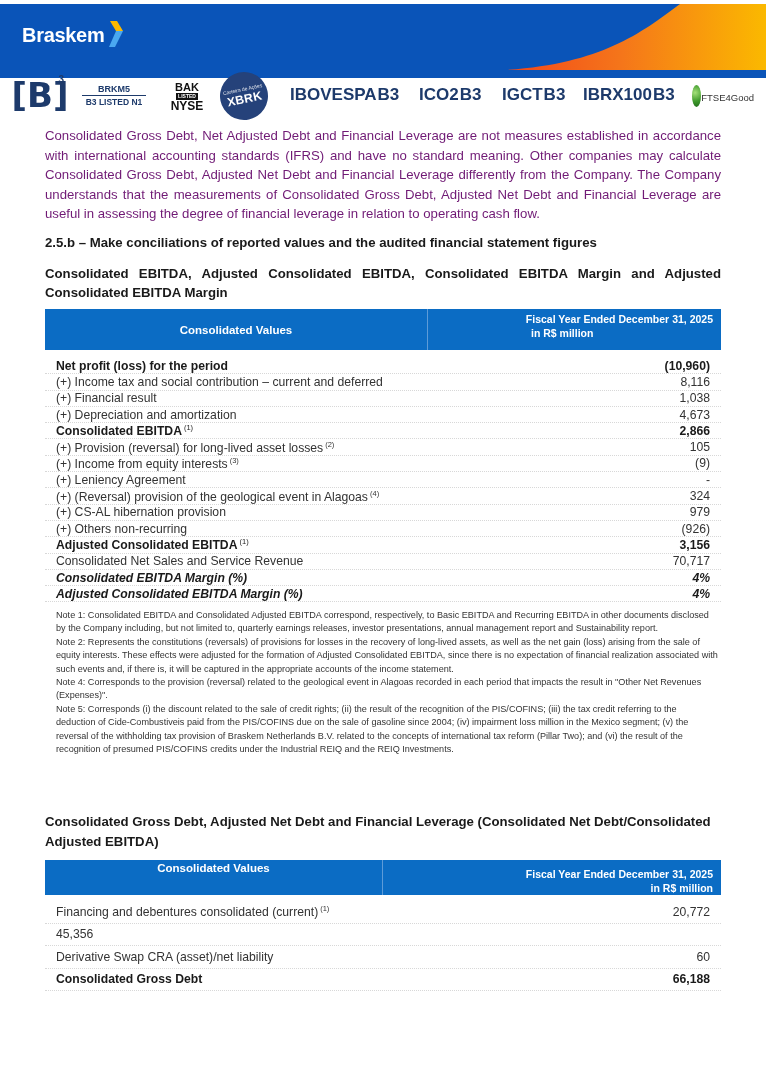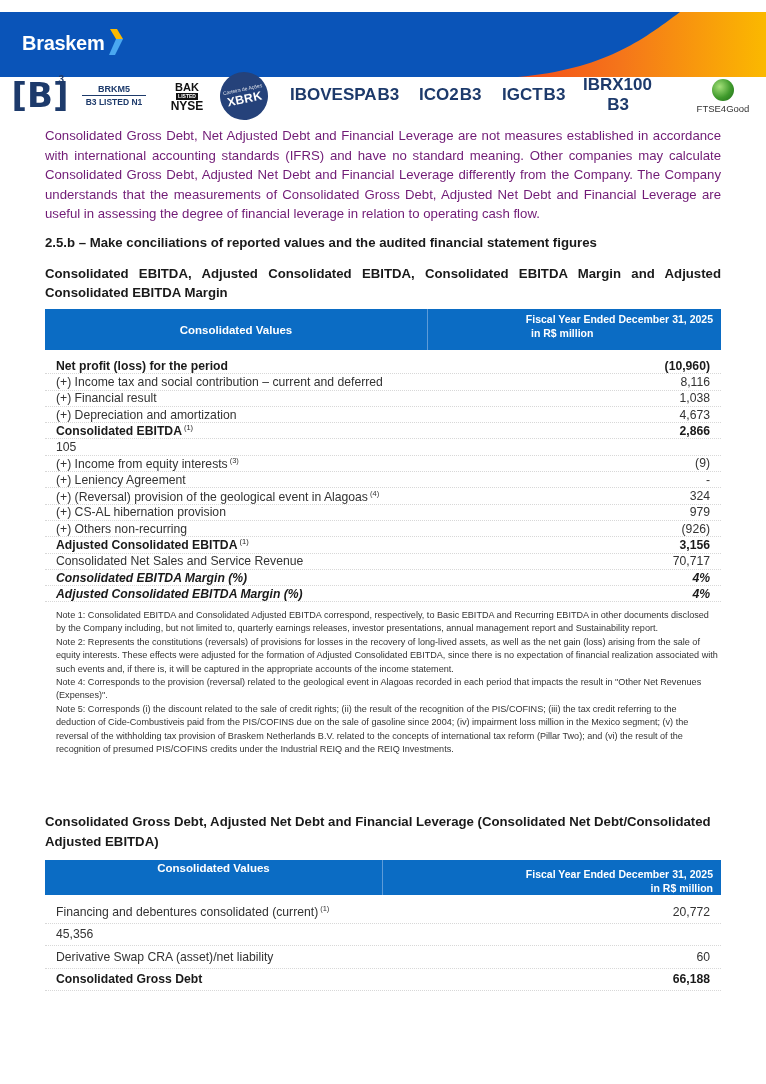--- a/index.html
+++ b/index.html
@@ -1,20 +1,20 @@
 <!DOCTYPE html>
 <html><head>
 <meta charset="utf-8">
 <style>
   * { box-sizing: border-box; margin: 0; padding: 0; }
   html, body { width: 766px; height: 1084px; background: #ffffff; overflow: hidden; }
   body { font-family: "Liberation Sans", "DejaVu Sans", sans-serif; color: #1a1a1a; position: relative; }
 
   
-  .banner { position: absolute; left: 0; top: 12px; width: 766px; height: 65px; background: #0a54b8; overflow: hidden; }
+  .banner { position: absolute; left: 0; top: 4px; width: 766px; height: 74px; background: #0a54b8; overflow: hidden; }
   .banner svg.wave { position: absolute; left: 0; top: 0; }
   .logo { position: absolute; left: 22px; top: 17px; display: flex; align-items: center; }
   .logo-text { color: #fff; font-weight: bold; font-size: 20px; letter-spacing: -0.3px; }
   .logo-mark { margin-left: 4px; }
 
   
   .badges { position: absolute; left: 0; top: 68px; width: 766px; height: 56px; }
   .badge { position: absolute; display: flex; align-items: center; justify-content: center; }
   .b3 { left: 18px; top: 8px; width: 44px; height: 38px; color: #1d3a6b; }
   .b3 .bracket { font-size: 34px; font-weight: bold; line-height: 34px; font-family: "DejaVu Sans", sans-serif; }
@@ -29,22 +29,22 @@
   .xbrk { left: 219px; top: 2px; width: 50px; height: 52px; }
   .xbrk .disc { width: 48px; height: 48px; border-radius: 50%; background: #25427a; color: #fff; display: flex; flex-direction: column; align-items: center; justify-content: center; transform: rotate(-12deg); }
   .xbrk .small { font-size: 5px; opacity: 0.85; }
   .xbrk .big { font-size: 12px; font-weight: bold; letter-spacing: 0.3px; }
   .idx { top: 16px; height: 22px; font-size: 17px; color: #1d3a6b; white-space: nowrap; }
   .idx .strong { font-weight: bold; }
   .idx .light { font-weight: bold; margin-left: 1px; }
   .ibov { left: 290px; }
   .ico2 { left: 419px; }
   .igct { left: 502px; }
-  .ibrx { left: 583px; flex-direction: column; }
-  .ftse { left: 692px; top: 6px; width: 62px; height: 44px; flex-direction: column; }
+  .ibrx { left: 583px; }
+  .ftse { left: 692px; top: 6px; width: 62px; height: 44px; flex-direction: row; }
   .ftse .globe { width: 22px; height: 22px; border-radius: 50%; background: radial-gradient(circle at 35% 35%, #a4e07a, #3f9a2c 55%, #1f6a1a); }
   .ftse .label { font-size: 9.5px; color: #333; margin-top: 2px; }
 
   
   .content { position: absolute; left: 45px; top: 126px; width: 676px; }
   .para { font-size: 13.2px; line-height: 19.5px; text-align: justify; color: #701a75; }
   .h-sub { font-size: 13.2px; font-weight: bold; margin-top: 10px; line-height: 18px; }
   .h-sub2 { font-size: 13.2px; font-weight: bold; margin-top: 12px; line-height: 19.5px; text-align: justify; }
 
   
@@ -166,20 +166,21 @@
       </div>
       <div class="row ">
         <span><span>(+) Depreciation and amortization</span></span>
         <span>4,673</span>
       </div>
       <div class="row bold">
         <span><span>Consolidated EBITDA</span><sup>(1)</sup></span>
         <span>2,866</span>
       </div>
       <div class="row ">
+        <span><span>(+) Provision (reversal) for long-lived asset losses</span><sup>(2)</sup></span>
         <span>105</span>
       </div>
       <div class="row ">
         <span><span>(+) Income from equity interests</span><sup>(3)</sup></span>
         <span>(9)</span>
       </div>
       <div class="row ">
         <span><span>(+) Leniency Agreement</span></span>
         <span>-</span>
       </div>

